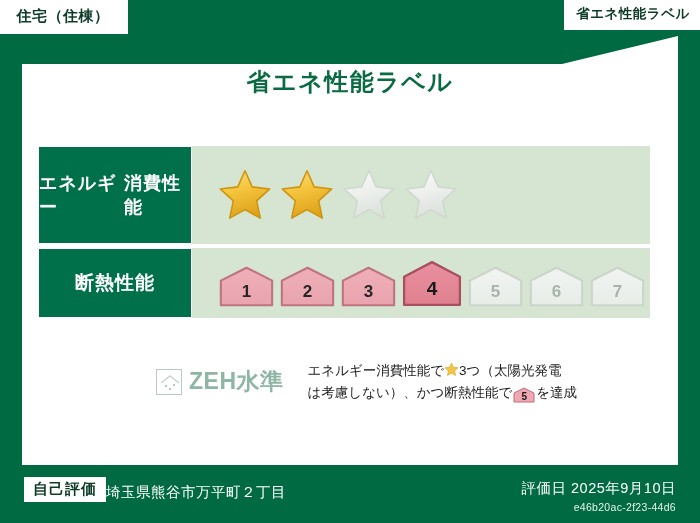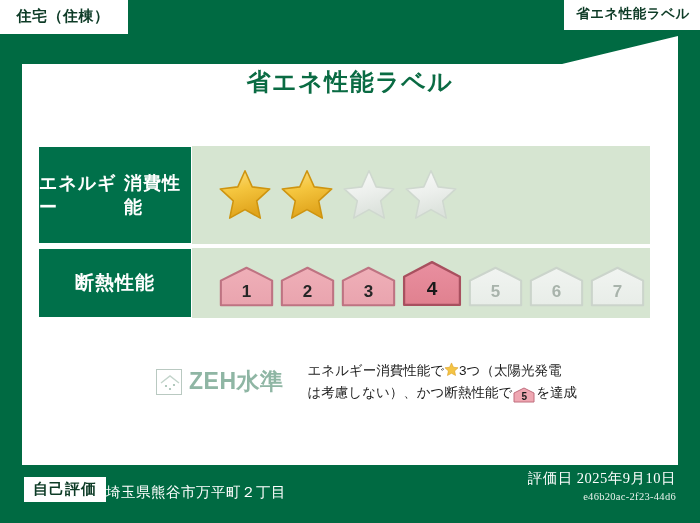--- a/index.html
+++ b/index.html
@@ -213,23 +213,22 @@
     color: #0d3b26;
     font-weight: bold;
     font-size: 15px;
     padding: 3px 9px;
     letter-spacing: 1px;
   }
   .address { font-size: 14.5px; color: #ffffff; letter-spacing: 0.5px; }
 
   .footer-right {
     position: absolute;
-    right: 24px; top: 4px;
+    right: 24px; top: 14px;
     text-align: right;
-    font-family: Liberation Serif, serif;
   }
   .eval-date { font-size: 14.5px; letter-spacing: 0.5px; }
   .eval-id { font-size: 10.5px; margin-top: 3px; color: #e8f2ec; letter-spacing: 0.3px; }
 </style>
 </head>
 <body>
 
 <div id="label-root">
 
   <div class="sheet"></div>

